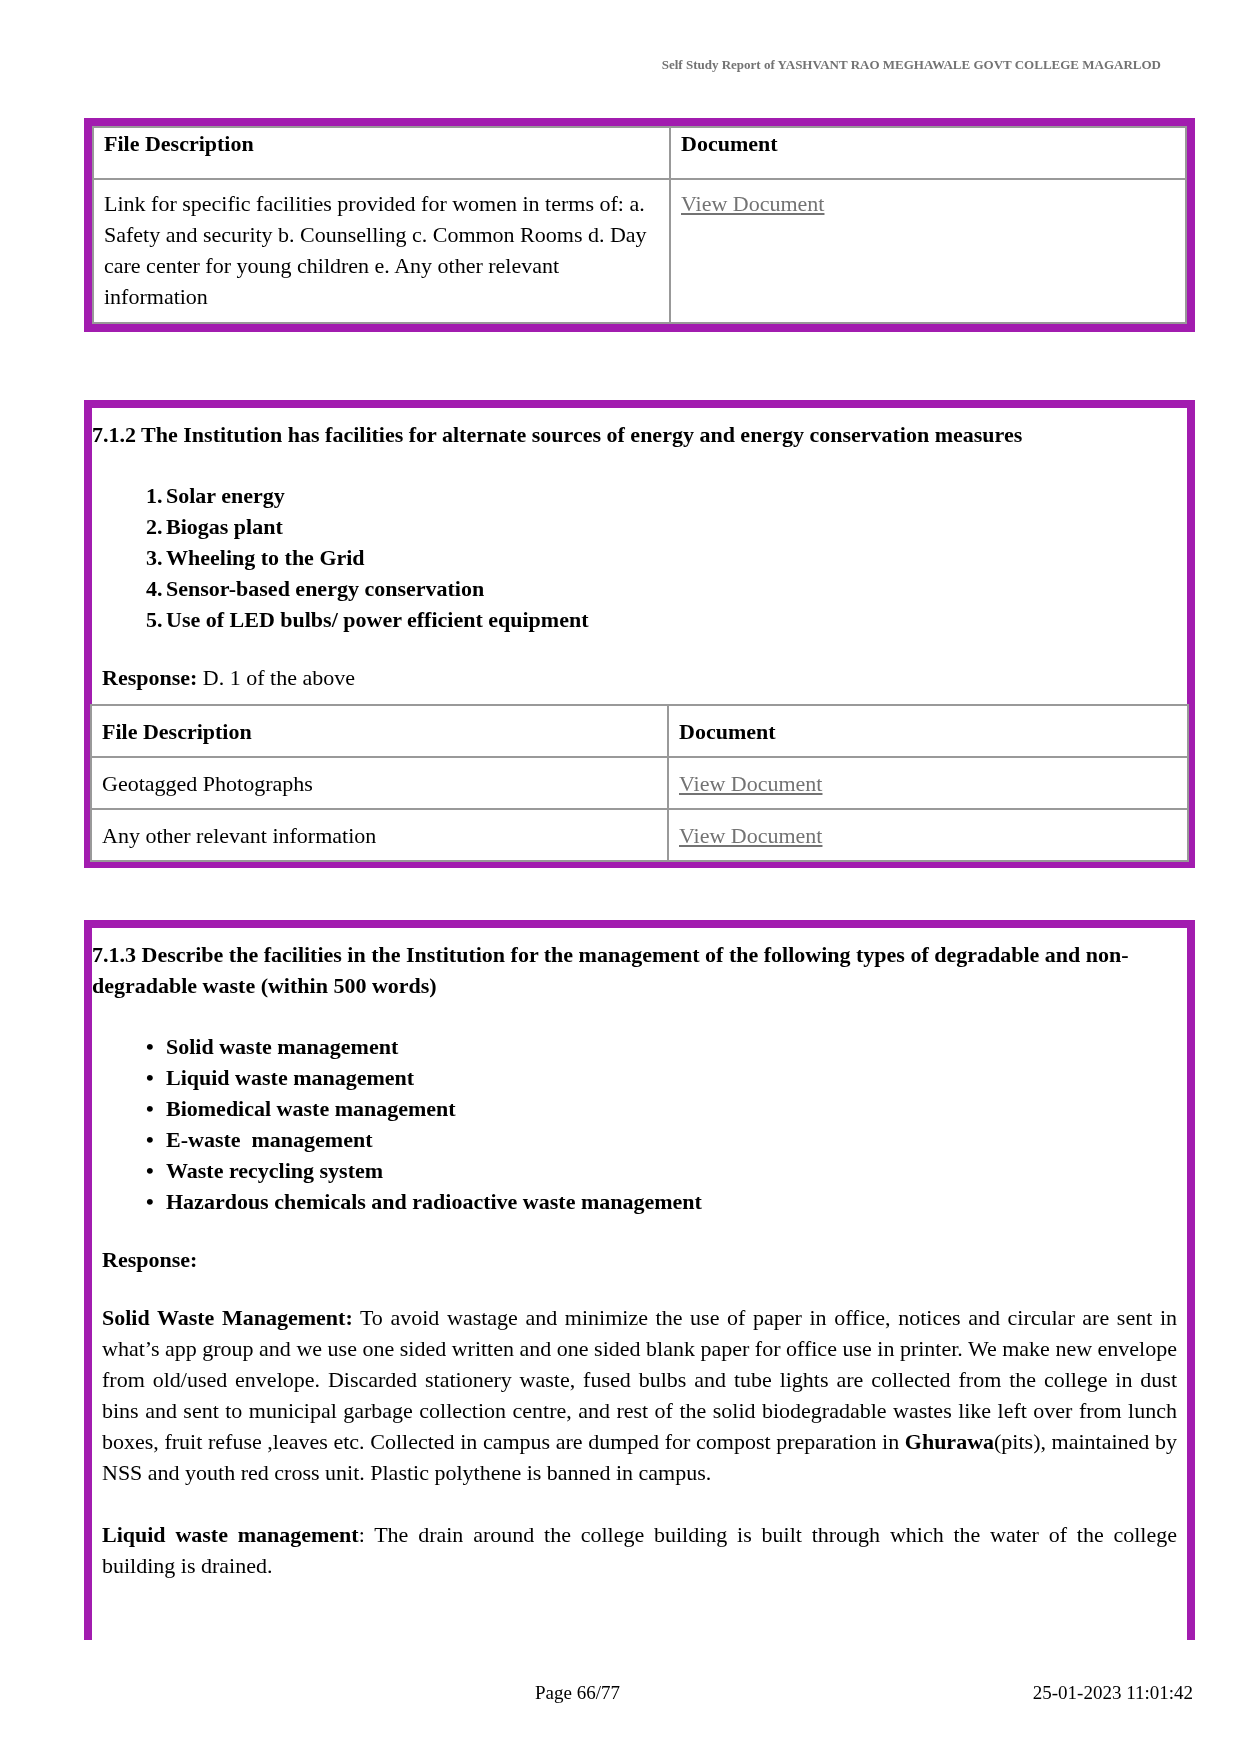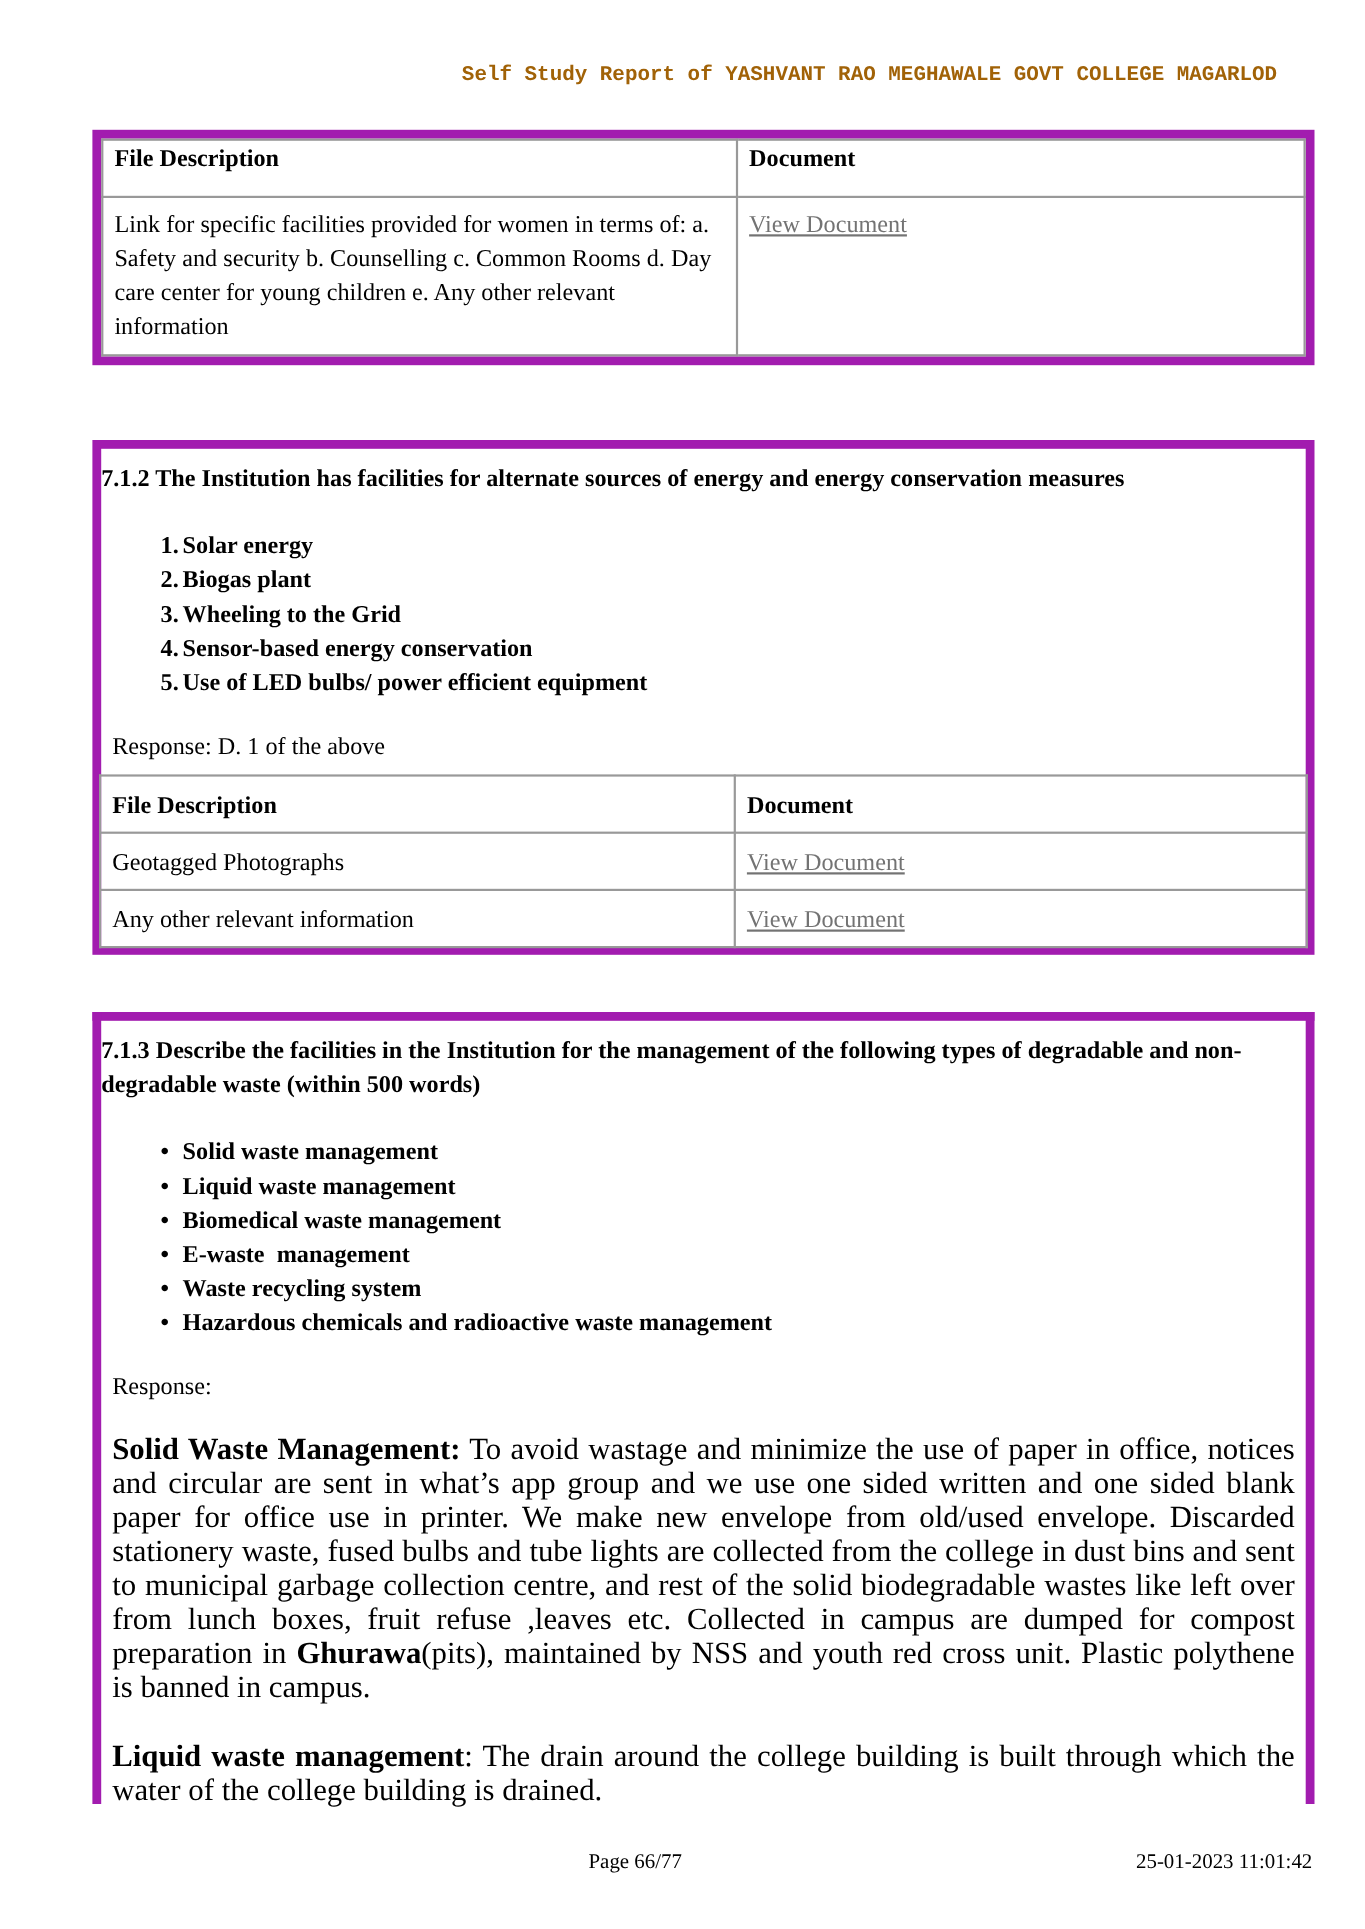--- a/index.html
+++ b/index.html
@@ -1,42 +1,42 @@
 <!DOCTYPE html>
 <html><head>
 <meta charset="utf-8">
 <style>
   html, body { margin: 0; padding: 0; background: #ffffff; }
   body { width: 1241px; height: 1754px; position: relative; overflow: hidden;
          font-family: "Liberation Serif", "DejaVu Serif", serif; color: #000; }
-  .page-header { position: absolute; top: 57px; right: 80px; font-size: 19px; font-weight: bold; color: #a16207; white-space: nowrap; font-family: Liberation Mono, monospace; }
+  .page-header { position: absolute; top: 57px; right: 80px; font-size: 13px; font-weight: bold; color: #737373; white-space: nowrap; }
   .box { position: absolute; left: 84px; width: 1111px; border: 8px solid #a21caf; box-sizing: border-box; background: #fff; }
   table.doc { border-collapse: collapse; width: 100%; font-size: 22px; }
   table.doc td, table.doc th { border: 2px solid #999999; padding: 0 10px; text-align: left; vertical-align: top; line-height: 31px; }
   table.doc th { font-weight: bold; }
   a.link { color: #737373; text-decoration: underline; cursor: pointer; }
   .t1 { top: 118px; }
   .t1 th { height: 50px; vertical-align: middle; padding-top: 0; }
   .t1 .r1 td { padding-top: 8px; padding-bottom: 10px; }
   .t1 .r2 td { height: 50px; vertical-align: middle; }
   .q-title { font-weight: bold; font-size: 22px; line-height: 31px; padding: 11px 10px 0 0; }
   .numlist { list-style: none; margin: 30px 0 0 0; padding: 0 0 0 54px; font-weight: bold; font-size: 22px; line-height: 31px; }
   .numlist li { display: flex; }
   .numlist .num { width: 20px; }
   .bullist { list-style: none; margin: 30px 0 0 0; padding: 0 0 0 54px; font-weight: bold; font-size: 22px; line-height: 31px; }
   .bullist li { display: flex; }
   .bullist .dot { width: 20px; }
   .response { font-size: 22px; line-height: 31px; padding: 27px 10px 10px 10px; }
-  .response b { font-weight: normal; }
+  .response b { font-weight: bold; }
   .box2 { top: 400px; }
   .box2 .resp-line { padding-bottom: 11px; }
   .box2 table.doc { margin: 0 -2px -2px -2px; width: calc(100% + 4px); }
   .box2 table.doc td, .box2 table.doc th { height: 50px; vertical-align: middle; }
   .box3 { top: 920px; height: 720px; border-bottom: none; }
-  .para { font-size: 28px; line-height: 31px; padding: 0 10px; text-align: justify; }
+  .para { font-size: 22px; line-height: 31px; padding: 0 10px; text-align: justify; }
   .para + .para { margin-top: 31px; }
   .footer-page { position: absolute; top: 1682px; left: 535px; font-size: 19px; }
   .footer-date { position: absolute; top: 1682px; right: 48px; font-size: 19px; }
 </style>
 </head>
 <body>
 
 <div class="page-header">Self Study Report of YASHVANT RAO MEGHAWALE GOVT COLLEGE MAGARLOD</div>
 
 <div class="box t1">

